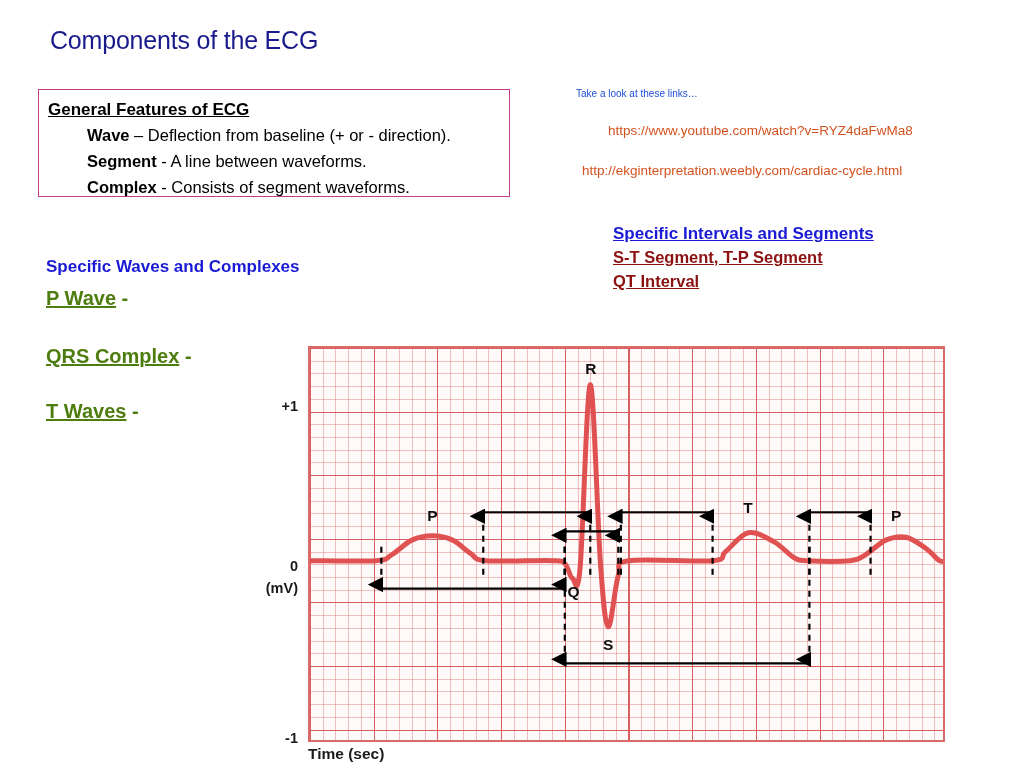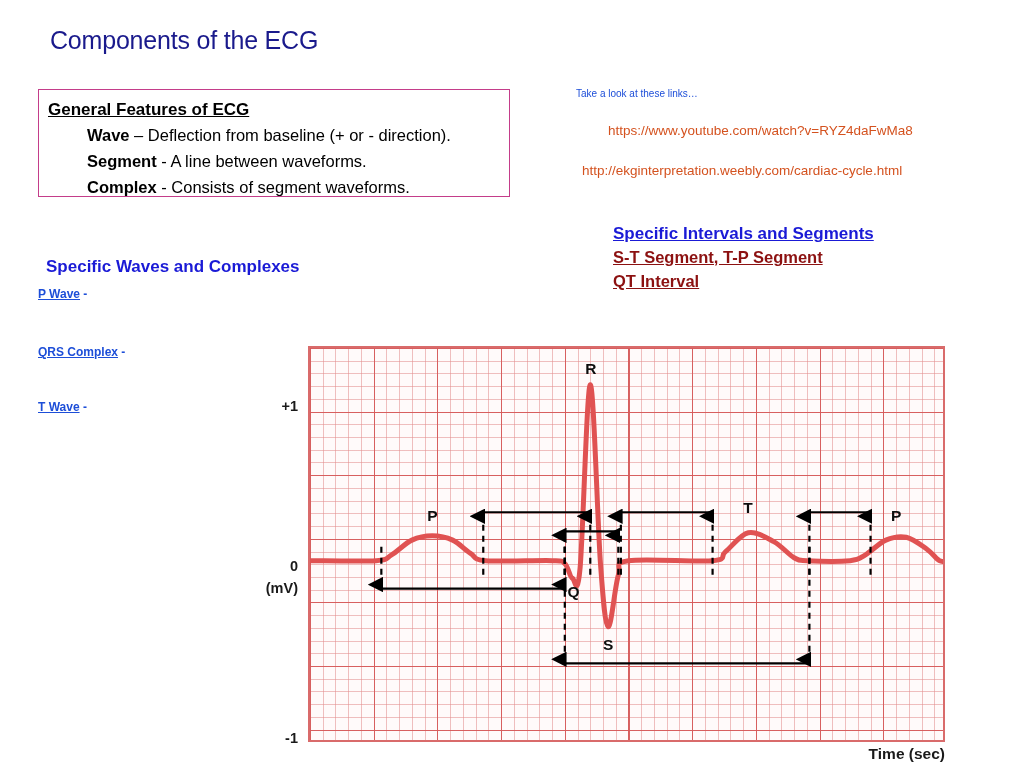--- a/index.html
+++ b/index.html
@@ -105,24 +105,24 @@
     position: absolute;
     left: 46px;
     top: 257px;
     font-size: 17px;
     font-weight: bold;
     color: #1a1ad6;
     white-space: nowrap;
   }
   .wave-item {
     position: absolute;
-    left: 38px;
-    font-size: 12px;
-    font-weight: bold;
-    color: #1d4ed8;
+    left: 46px;
+    font-size: 20px;
+    font-weight: bold;
+    color: #4d7c0f;
     white-space: nowrap;
   }
   .wave-item .wterm { text-decoration: underline; }
   #wave-item-0 { top: 287px; }
   #wave-item-1 { top: 345px; }
   #wave-item-2 { top: 400px; }
 
   
   #ecg-chart {
     position: absolute;
@@ -162,21 +162,21 @@
   }
   #y-label-plus1 { left: 0px;  top: 58px;  width: 38px; }
   #y-label-zero  { left: 0px;  top: 218px; width: 38px; }
   #y-label-mv    { left: -4px; top: 240px; width: 42px; }
   #y-label-minus1{ left: 0px;  top: 390px; width: 38px; }
   #x-axis-label {
     position: absolute;
     left: 48px;
     top: 405px;
     width: 637px;
-    text-align: right;
+    text-align: left;
     font-size: 15.5px;
     font-weight: bold;
     color: #1a1a1a;
   }
   .wave-letter {
     position: absolute;
     font-size: 15.5px;
     font-weight: bold;
     color: #0d0d0d;
   }
@@ -220,21 +220,21 @@
 
 <div id="waves-heading">Specific Waves and Complexes</div>
 
 <div class="wave-item" id="wave-item-0">
   <span class="wterm">P Wave</span><span> -</span>
 </div>
 <div class="wave-item" id="wave-item-1">
   <span class="wterm">QRS Complex</span><span> -</span>
 </div>
 <div class="wave-item" id="wave-item-2">
-  <span class="wterm">T Wave</span><span> -</span>
+  <span class="wterm">T Waves</span><span> -</span>
 </div>
 
 <div id="ecg-chart">
 
   <div class="axis-label" id="y-label-plus1">+1</div>
   <div class="axis-label" id="y-label-zero">0</div>
   <div class="axis-label" id="y-label-mv">(mV)</div>
   <div class="axis-label" id="y-label-minus1">-1</div>
 
   <div id="ecg-grid-wrap">

